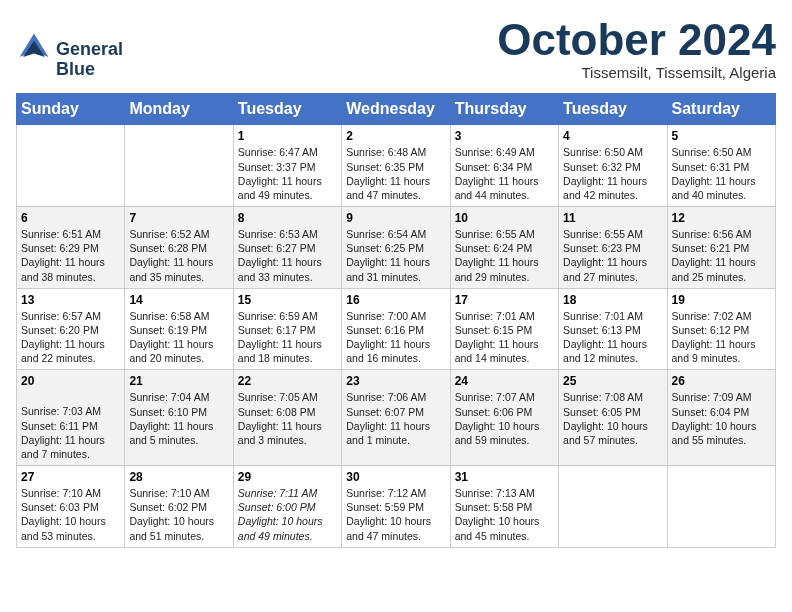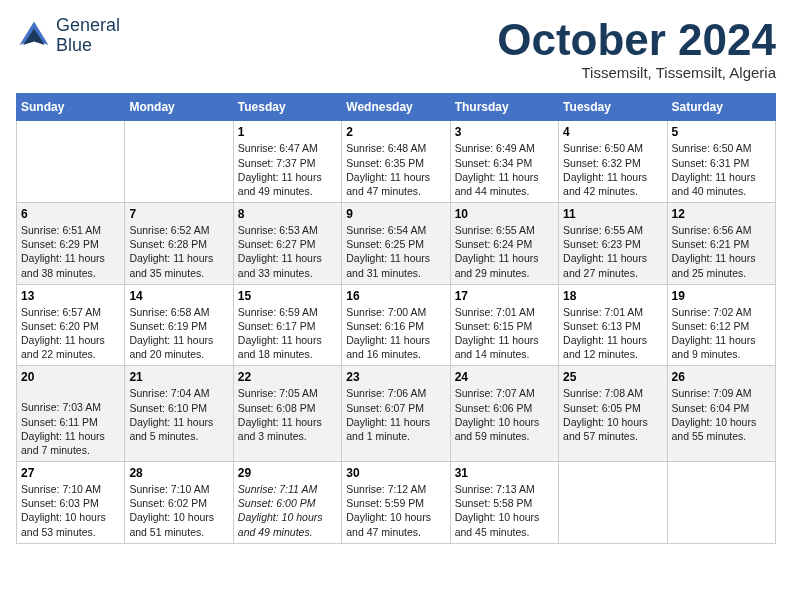--- a/index.html
+++ b/index.html
@@ -16,23 +16,24 @@
       align-items: flex-start;
       margin-bottom: 12px;
     }
     .logo {
       display: flex;
       align-items: center;
       gap: 4px;
     }
     .logo-text {
       font-size: 18px;
-      font-weight: normal;
+      font-weight: bold;
       color: #1a3a5c;
       line-height: 1.1;
+      margin-top: 24px;
     }
     .logo-icon {
       width: 36px;
       height: 36px;
     }
     .title-section { text-align: right; }
     .month-title {
       font-size: 44px;
       font-weight: bold;
       color: #1a3a5c;
@@ -45,21 +46,21 @@
     table {
       width: 100%;
       border-collapse: collapse;
       font-size: 11px;
     }
     thead tr th {
       background-color: #4472c4;
       color: #fff;
       padding: 6px 4px;
       text-align: left;
-      font-size: 12px;
+      font-size: 16px;
       font-weight: bold;
       border: 1px solid #4472c4;
       margin-left: 24px;
     }
     tbody tr td {
       border: 1px solid #ccc;
       padding: 4px 4px;
       vertical-align: top;
       width: 14.28%;
       min-height: 80px;
@@ -116,21 +117,21 @@
         <th>Saturday</th>
       </tr>
   </thead>
   <tbody id="calendar-body">
   <tr>
         <td class="empty-cell"></td>
         <td class="empty-cell"></td>
         <td>
           <span class="day-number">1</span>
           <div class="day-info" style="white-space: pre-line;">Sunrise: 6:47 AM
-Sunset: 7:37 PM
+Sunset: 3:37 PM
 Daylight: 11 hours and 49 minutes.</div>
         </td>
         <td>
           <span class="day-number">2</span>
           <div class="day-info" style="white-space: pre-line;">Sunrise: 6:48 AM
 Sunset: 6:35 PM
 Daylight: 11 hours and 47 minutes.</div>
         </td>
         <td>
           <span class="day-number">3</span>

